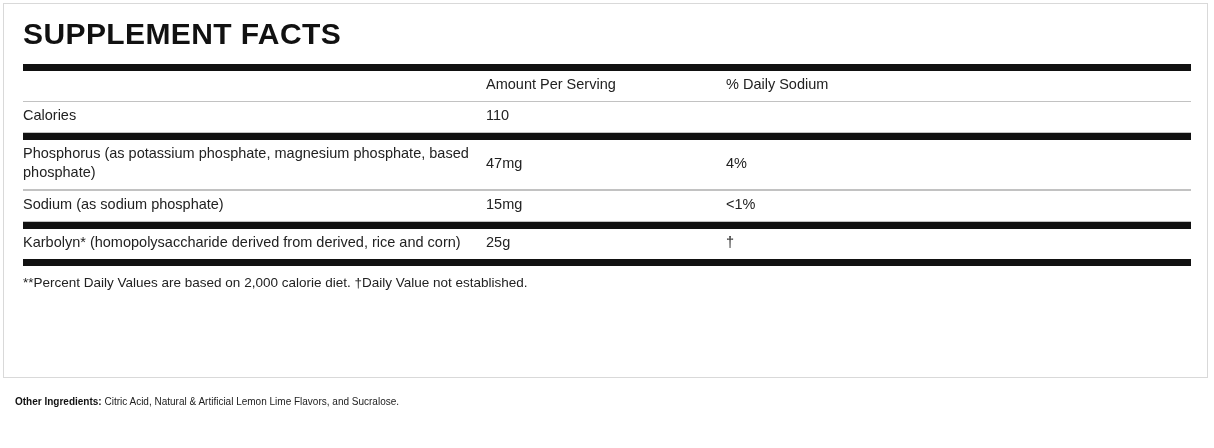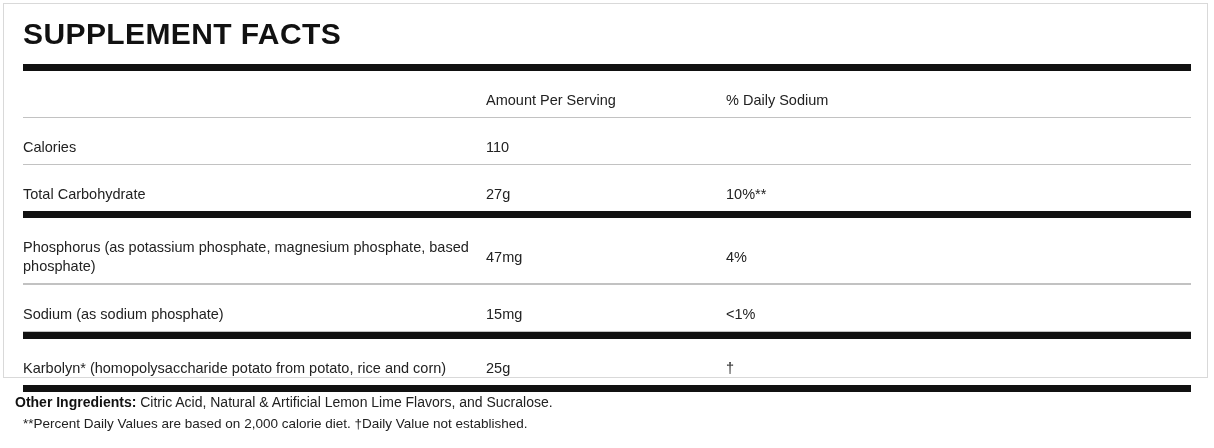--- a/index.html
+++ b/index.html
@@ -60,21 +60,21 @@
     width: 100%;
     border-collapse: collapse;
     table-layout: fixed;
   }
   table.facts td, table.facts th {
     text-align: left;
     vertical-align: middle;
     font-size: 14.5px;
     font-weight: normal;
     line-height: 19px;
-    padding: 20px 0 7px 0;
+    padding: 4px 0 7px 0;
     color: #222222;
   }
   col.c-name { width: 463px; }
   col.c-amt  { width: 240px; }
   col.c-dv   { width: 465px; }
   .col-head td {
     font-weight: bold;
     padding-top: 9px;
     padding-bottom: 9px;
     color: #111111;
@@ -93,27 +93,27 @@
   }
   tr.div-thick td > div {
     height: 7px;
     background: #111111;
   }
   .cell-amt, .cell-dv { color: #222222; }
   .footnote {
     font-size: 13.5px;
     line-height: 18px;
     color: #222222;
-    padding-top: 23px;
+    padding-top: 8px;
   }
   .other-ingredients {
     position: absolute;
     left: 15px;
     top: 392px;
-    font-size: 14px;
+    font-size: 10px;
     line-height: 20px;
     color: #222222;
   }
   .other-ingredients b {
     font-weight: bold;
     color: #111111;
   }
   .wrap-name { padding-right: 14px; }
 </style>
 </head>
@@ -153,25 +153,20 @@
           <td class="cell-amt">110</td>
           <td class="cell-dv"></td>
         </tr>
 
         <tr class="div-thin">
             <td colspan="3">
               <div></div>
             </td>
           </tr>
 
-        <tr>
-          <td class="wrap-name">Total Carbohydrate</td>
-          <td class="cell-amt">27g</td>
-          <td class="cell-dv">10%**</td>
-        </tr>
 
         <tr class="div-thick">
             <td colspan="3">
               <div></div>
             </td>
           </tr>
 
         <tr>
           <td class="wrap-name">Phosphorus (as potassium phosphate, magnesium phosphate, based phosphate)</td>
           <td class="cell-amt">47mg</td>
@@ -204,21 +199,21 @@
           </tr>
 
 
         <tr class="div-thick">
             <td colspan="3">
               <div></div>
             </td>
           </tr>
 
         <tr>
-          <td class="wrap-name">Karbolyn* (homopolysaccharide potato from potato, rice and corn)</td>
+          <td class="wrap-name">Karbolyn* (homopolysaccharide derived from derived, rice and corn)</td>
           <td class="cell-amt">25g</td>
           <td class="cell-dv">†</td>
         </tr>
 
         <tr class="div-thick">
             <td colspan="3">
               <div></div>
             </td>
           </tr>
       </tbody>

